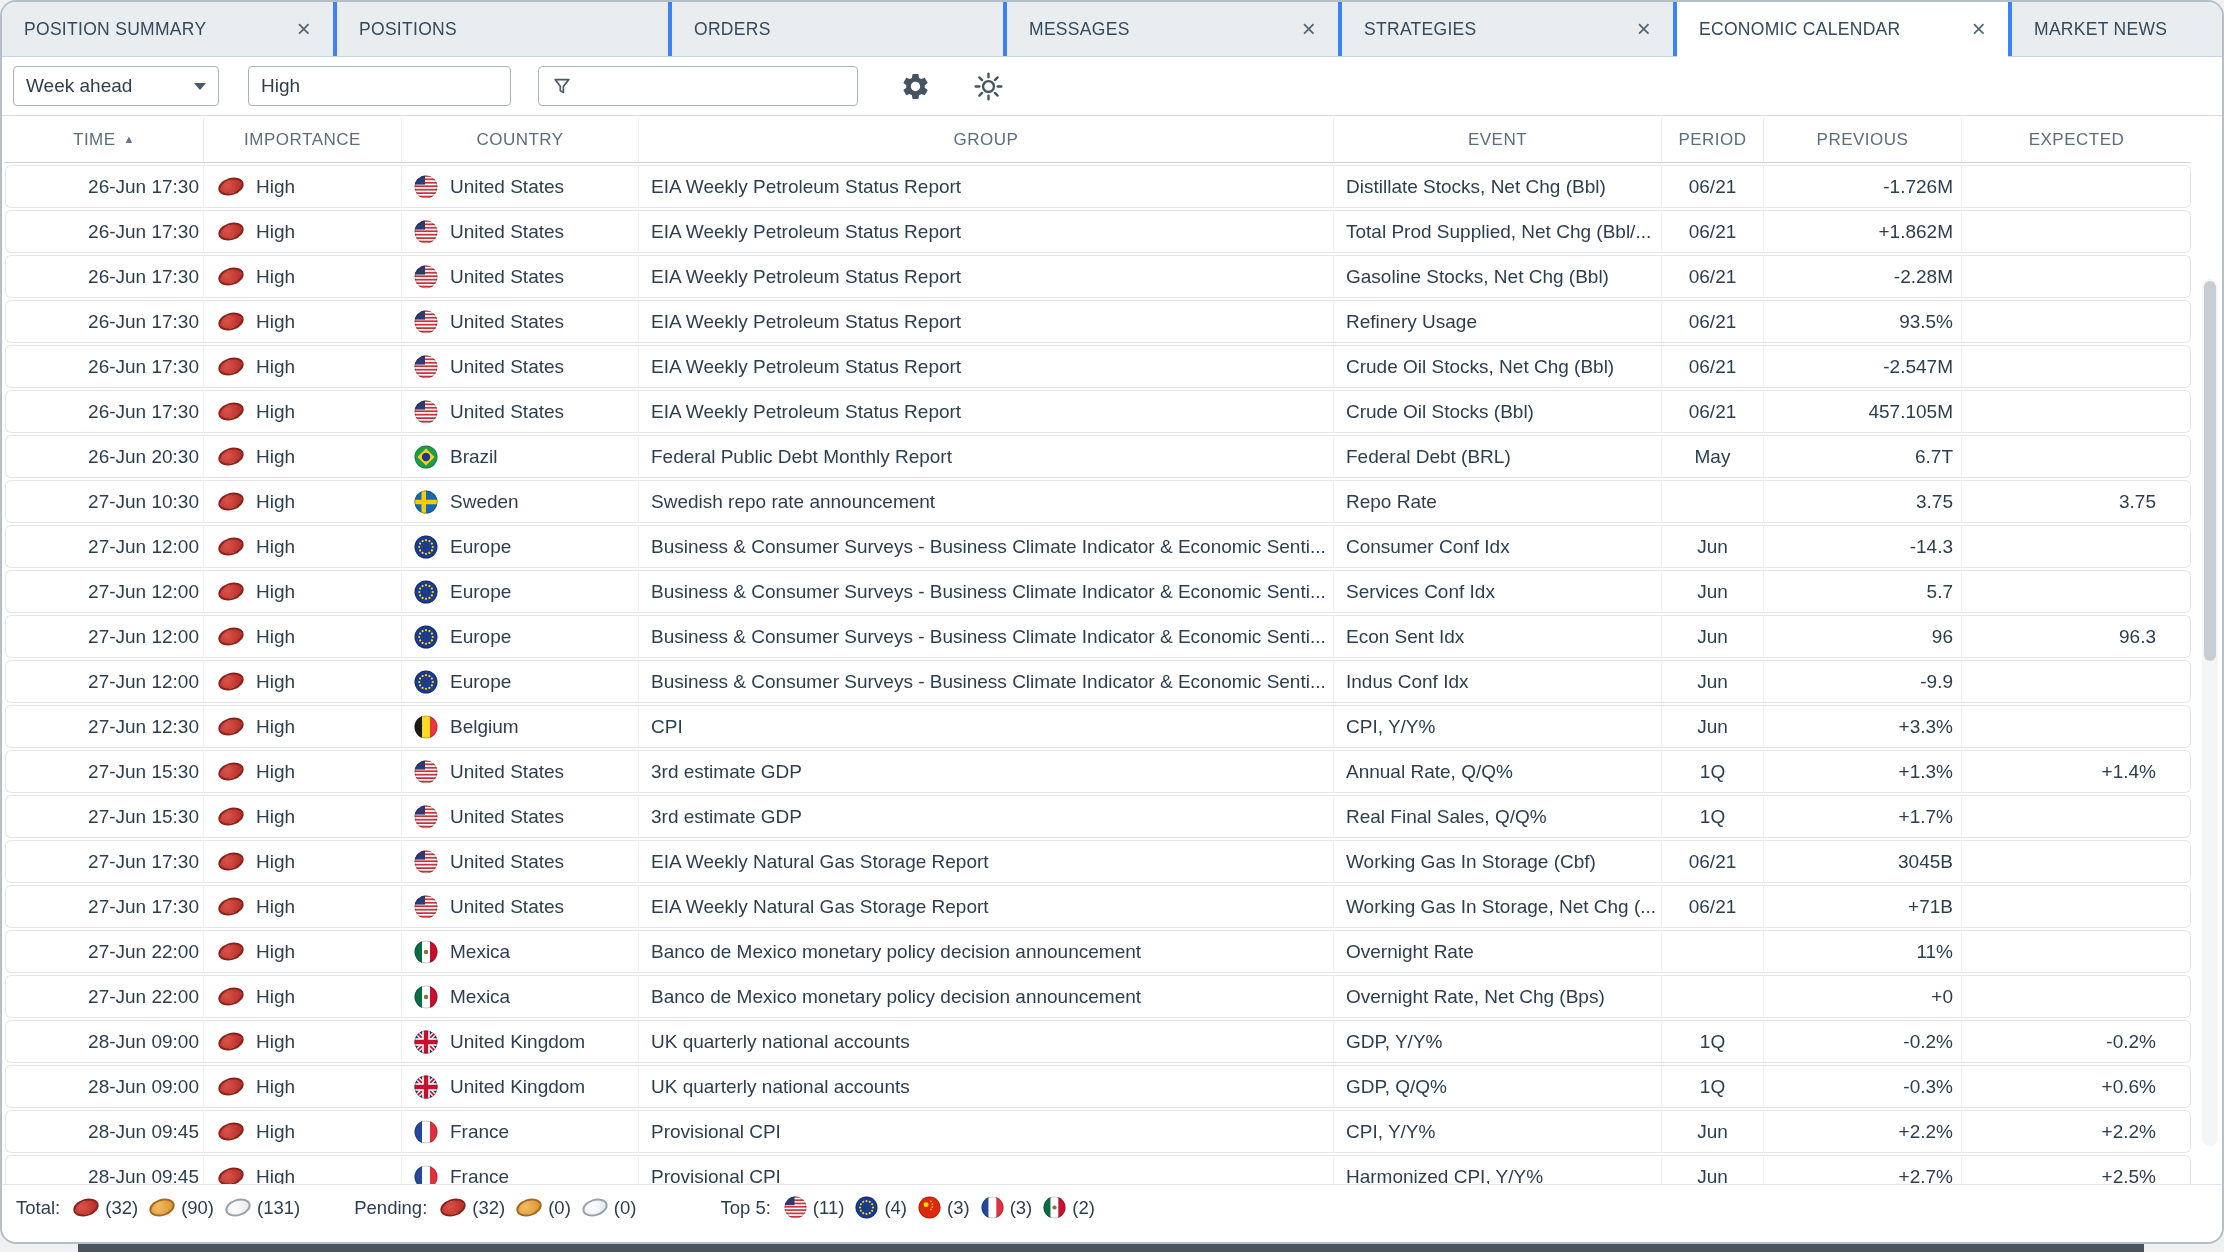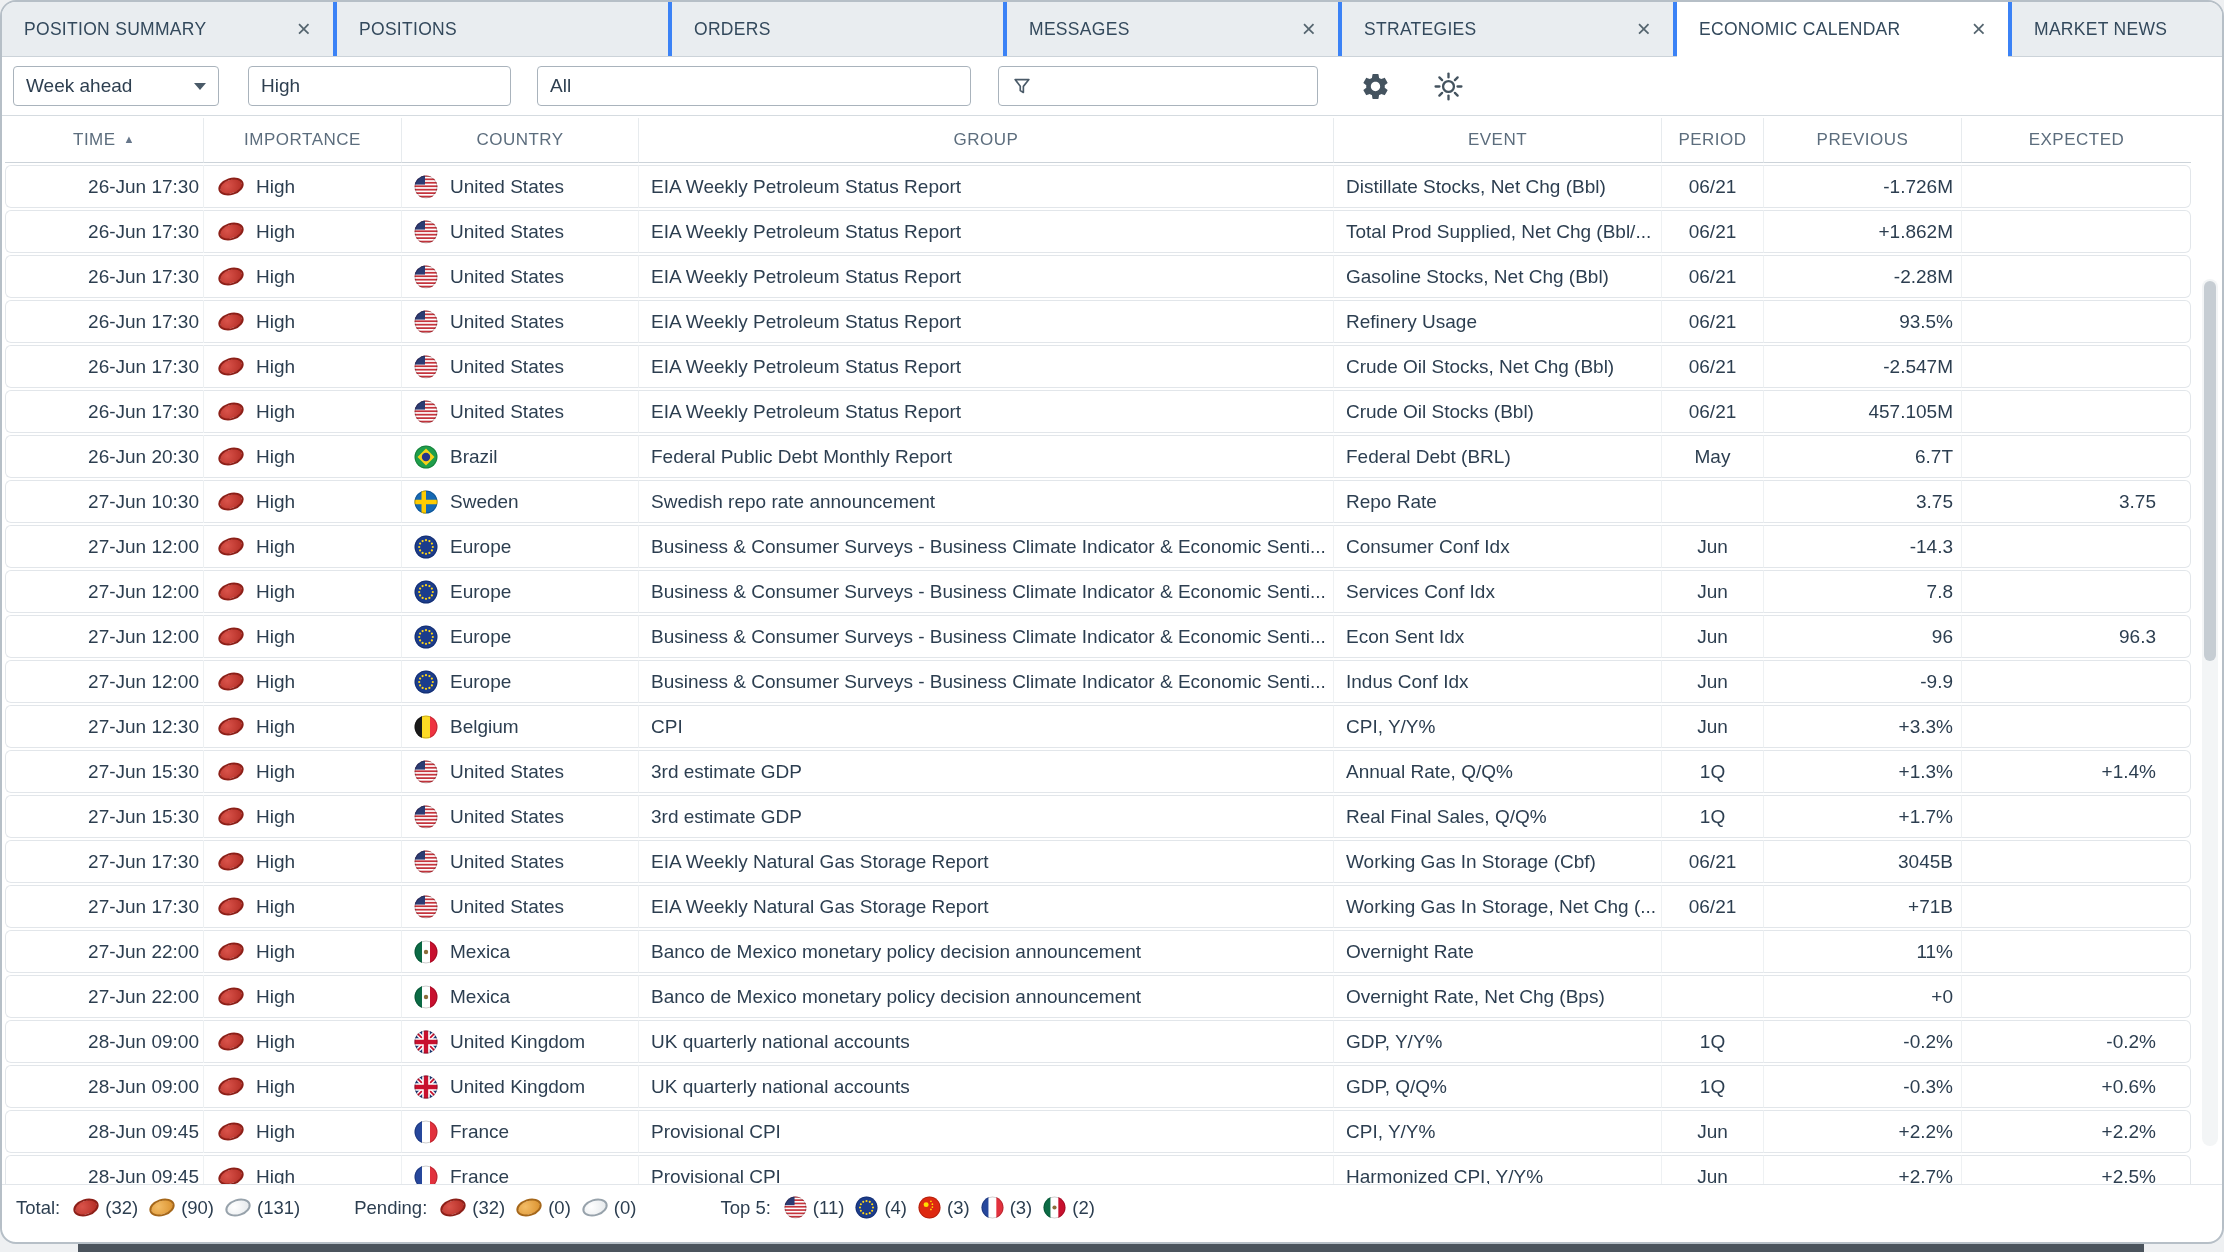--- a/index.html
+++ b/index.html
@@ -106,23 +106,20 @@
       </div>
     </div>
 
   <div class="toolbar">
     <div class="ctrl sel">
       <span>Week ahead</span>
       <span class="chevron-down"></span>
     </div>
     <div class="ctrl box-importance">
       <input value="High" style="">
-    </div>
-    <div class="ctrl box-country">
-      <input value="All" style="">
     </div>
     <div class="ctrl box-filter">
       <span style="display:flex;">
         <svg width="22" height="22" viewBox="0 0 24 24">
             <path d="M4.5 5h15l-6 7.4V19l-3.4-2v-4.6z" fill="none" stroke="#4a5a68" stroke-width="1.8" stroke-linejoin="round"></path>
           </svg>
       </span>
       <input value="" style="">
     </div>
     <button class="iconbtn">
@@ -542,21 +539,21 @@
                     <circle cx="17.89" cy="8.60" r="1.1" fill="#ffd617"></circle>
                   </g>
                   <circle cx="12" cy="12" r="11" fill="none" stroke="rgba(0,0,0,0.2)" stroke-width="1"></circle>
                 </svg>
                 <span>Europe</span>
               </span>
             </td>
             <td class="c-group">Business &amp; Consumer Surveys - Business Climate Indicator &amp; Economic Senti...</td>
             <td class="c-event">Services Conf Idx</td>
             <td class="c-period">Jun</td>
-            <td class="c-prev">7.8</td>
+            <td class="c-prev">5.7</td>
             <td class="c-exp"></td>
           </tr>
           <tr>
             <td class="c-time">27-Jun 12:00</td>
             <td class="c-imp">
               <span class="cellflex">
                 <span class="imp imp-high"></span>
                 <span>High</span>
               </span>
             </td>

